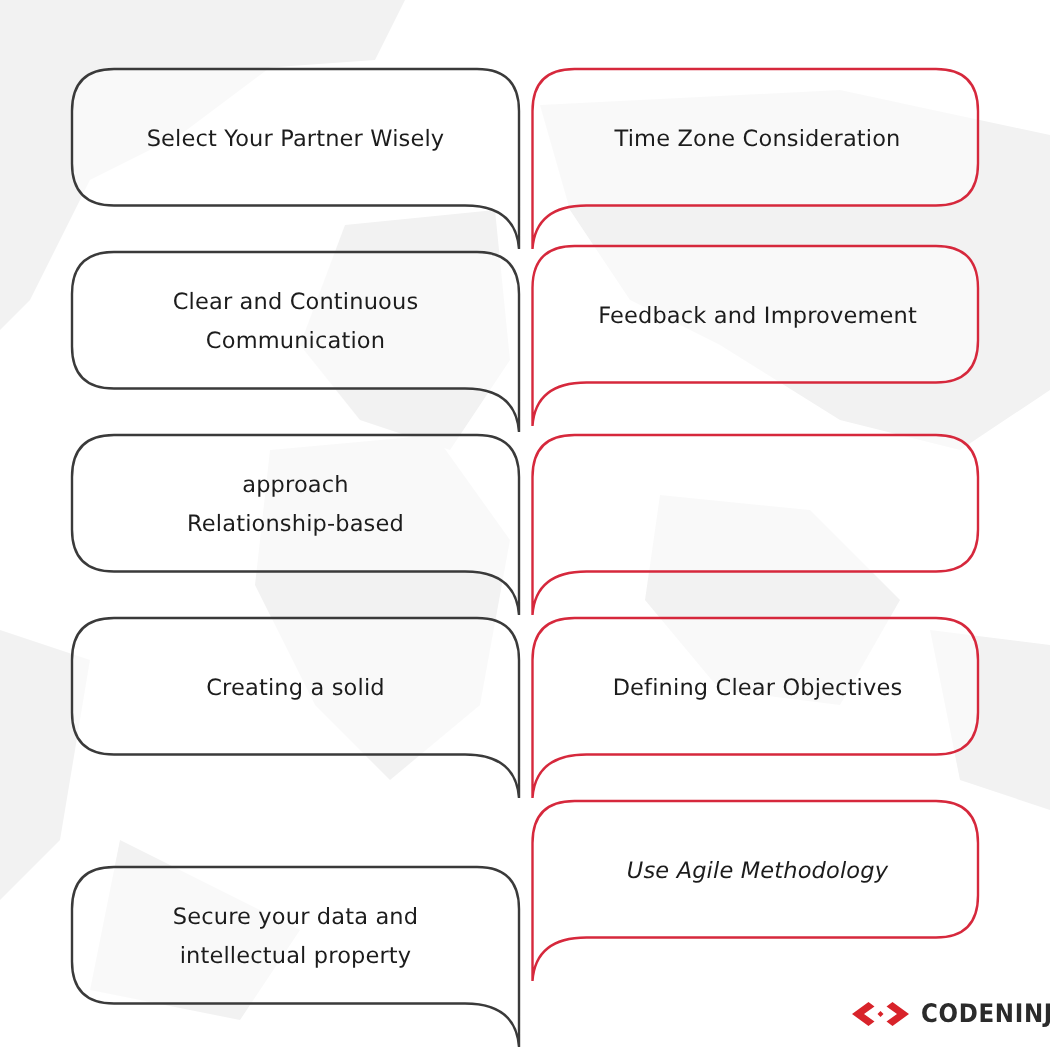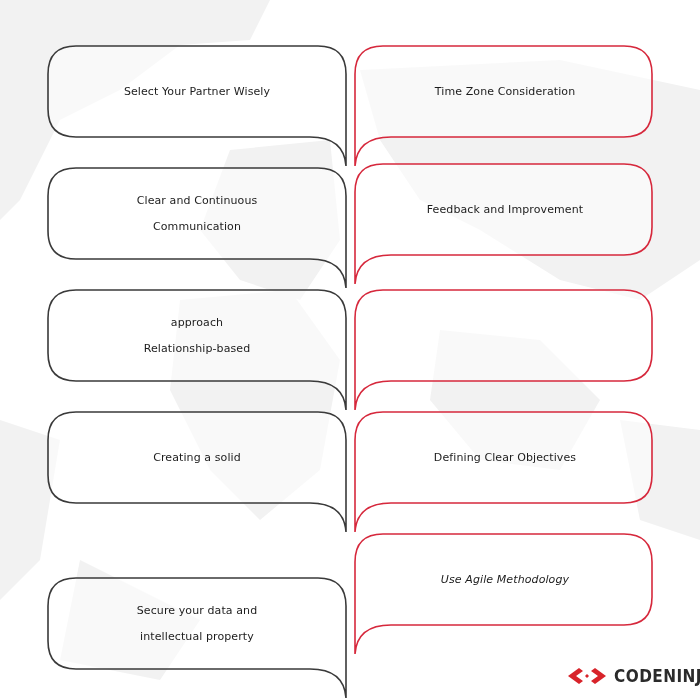--- a/index.html
+++ b/index.html
@@ -7,21 +7,21 @@
     width: 700px; height: 700px; overflow: hidden; position: relative;
     background: #ffffff;
     font-family: "DejaVu Sans", "Liberation Sans", sans-serif;
   }
   .bg-map { position: absolute; left: 0; top: 0; width: 700px; height: 700px; }
   .bubble { position: absolute; width: 304px; height: 126px; }
   .bubble svg { position: absolute; left: 0; top: 0; overflow: visible; }
   .bubble .label {
     position: absolute; top: 0; height: 91px;
     display: flex; align-items: center; justify-content: center;
-    text-align: center; font-size: 11px; line-height: 26px;
+    text-align: center; font-size: 15px; line-height: 26px;
     color: #1c1c1c; letter-spacing: 0.1px;
   }
   .bubble.left .label { left: 0; width: 298px; }
   .bubble.right .label { left: 6px; width: 298px; }
   .logo { position: absolute; left: 568px; top: 664px; height: 24px; display: flex; align-items: center; gap: 8px; }
   .logo-text { font-family: "DejaVu Sans", "Liberation Sans", sans-serif; font-weight: bold; font-size: 17px; color: #2b2b2b; letter-spacing: 0.5px; transform: scaleX(0.9); transform-origin: left center; }
 </style>
 </head>
 <body>
 

